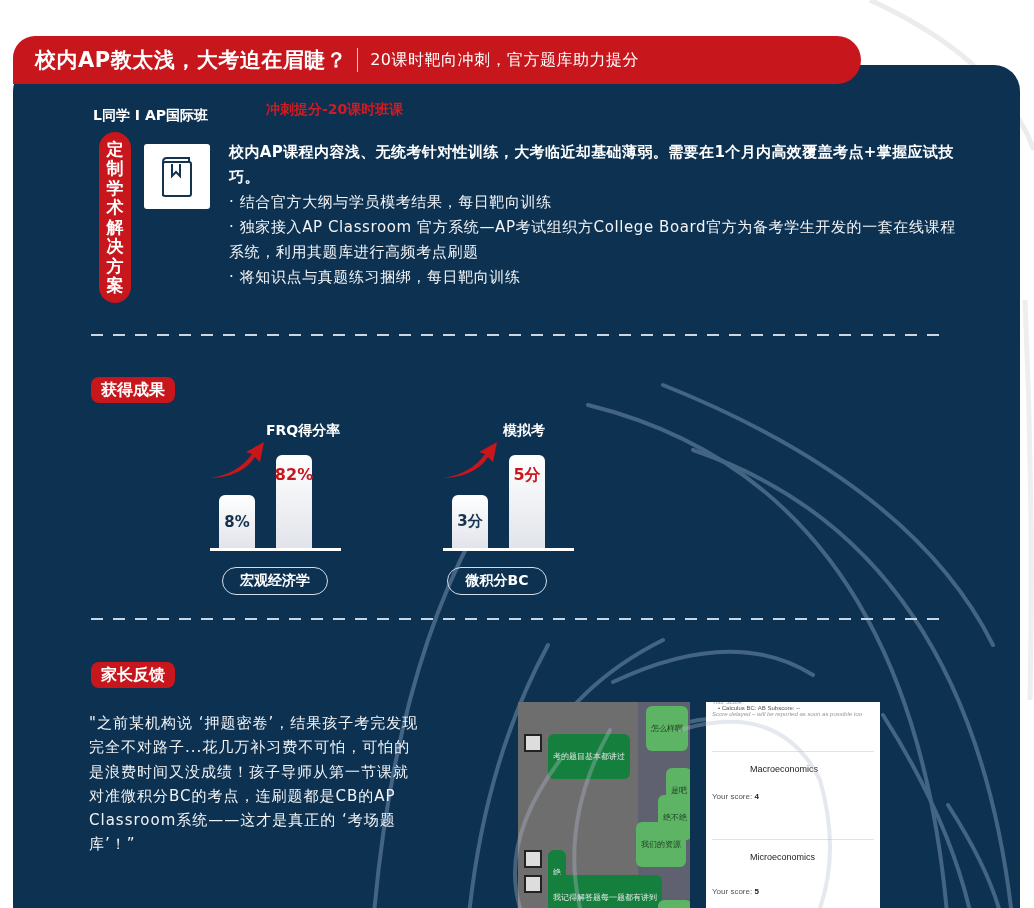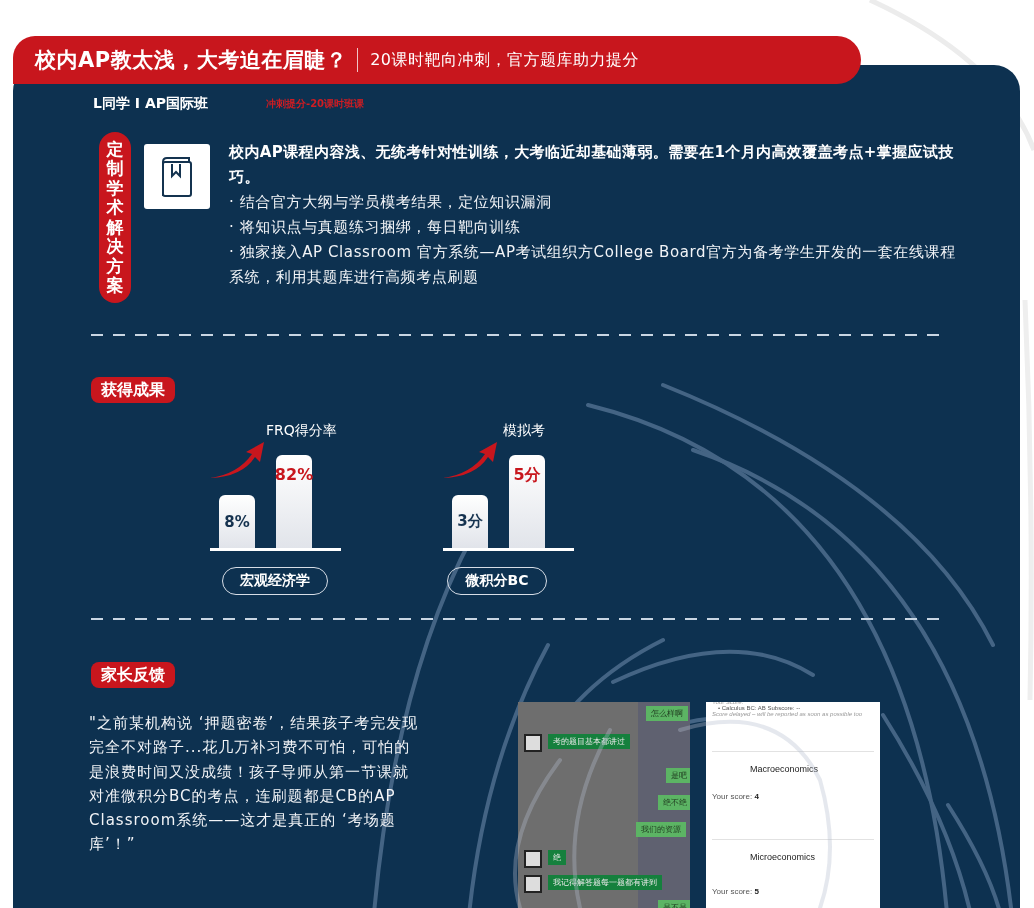--- a/index.html
+++ b/index.html
@@ -18,22 +18,22 @@
     position: absolute; left: 13px; top: 16px; height: 48px; width: 848px;
     background: #c8161d; border-radius: 22px 24px 24px 0;
     display: flex; align-items: center; padding-left: 22px;
     color: #fff; z-index: 3; white-space: nowrap; margin-top: 20px;
   }
   .title-main { font-size: 21px; font-weight: bold; letter-spacing: 0.5px; }
   .title-sep { width: 1px; height: 24px; background: rgba(255,255,255,0.75); margin: 0 12px 0 10px; }
   .title-sub { font-size: 16px; font-weight: normal; letter-spacing: 0.5px; }
 
   .student { position: absolute; left: 80px; top: 30px; display: flex; align-items: center; gap: 58px; z-index: 2; }
-  .student-name { color: #fff; font-size: 14px; font-weight: bold; }
-  .course-tag { color: #cf1c22; font-size: 10px; font-weight: bold; }
+  .student-name { color: #fff; font-size: 14px; font-weight: bold; margin-top: 12px; }
+  .course-tag { color: #cf1c22; font-size: 14px; font-weight: bold; }
 
   .solution-pill {
     position: absolute; left: 86px; top: 67px; width: 32px; height: 171px;
     background: #c8161d; border-radius: 16px;
     display: flex; flex-direction: column; align-items: center; justify-content: center;
     color: #fff; font-weight: bold; font-size: 17px; line-height: 19.5px; z-index: 2;
   }
   .book-box {
     position: absolute; left: 131px; top: 79px; width: 66px; height: 65px;
     background: #fff; border-radius: 3px; display: flex; align-items: center; justify-content: center; z-index: 2;
@@ -44,42 +44,42 @@
 
   .dash-line { position: absolute; left: 78px; width: 850px; height: 2px; z-index: 2; }
 
   .section-tag {
     position: absolute; left: 78px; height: 26px; padding: 0 10px;
     background: #c8161d; color: #fff; font-weight: bold; font-size: 16px;
     border-radius: 8px; display: flex; align-items: center; z-index: 2;
   }
 
   .result-group { position: absolute; top: 355px; width: 160px; height: 175px; z-index: 2; }
-  .result-metric { position: absolute; top: 2px; font-size: 14px; font-weight: normal; color: #fff; white-space: nowrap; }
+  .result-metric { position: absolute; top: 2px; font-size: 14px; font-weight: bold; color: #fff; white-space: nowrap; }
   .arrow { position: absolute; left: 0; top: 22px; width: 55px; height: 38px; }
   .bar {
     position: absolute; bottom: 47px; width: 36px; border-radius: 6px 6px 0 0;
     background: linear-gradient(#ffffff, #e1e4ea);
     display: flex; justify-content: center; font-weight: bold;
   }
   .bar.low { left: 9px; height: 53px; align-items: center; color: #15324f; font-size: 15px; }
   .bar.high { left: 66px; height: 93px; align-items: flex-start; padding-top: 10px; color: #c8161d; font-size: 16px; }
   .baseline { position: absolute; left: 0; bottom: 44px; width: 131px; height: 3px; background: #fff; }
   .subject-pill {
     position: absolute; bottom: 0; left: 12px; width: 106px; height: 28px;
     border: 1.5px solid #d6dde6; border-radius: 14px;
     display: flex; align-items: center; justify-content: center;
     color: #fff; font-size: 14px; font-weight: bold; text-align: right;
   }
 
   .quote { position: absolute; left: 89px; top: 647px; width: 330px; color: #f2f4f7; font-size: 15px; line-height: 24.3px; letter-spacing: 1px; z-index: 2; }
 
   .chat-shot { position: absolute; left: 505px; top: 635px; width: 175px; height: 230px; background: #6e6e6e; overflow: hidden; z-index: 1; }
   .chat-shot .right-panel { position: absolute; left: 120px; top: 0; width: 55px; height: 100%; background: #5f6170; }
-  .chat-msg { position: absolute; font-size: 8px; color: #e8e8e8; padding: 2px 5px; border-radius: 0; white-space: nowrap; }
+  .chat-msg { position: absolute; font-size: 8px; color: #e8e8e8; padding: 17px 5px; border-radius: 6px; white-space: nowrap; }
   .chat-msg.in { background: #15803d; }
   .chat-msg.out { background: #5cb464; color: #1f3a1f; }
   .chat-avatar { position: absolute; left: 6px; width: 18px; height: 18px; background: #ddd; border: 2px solid #222; }
 
   .score-shot { position: absolute; left: 683px; top: 635px; width: 183px; height: 230px; background: #ffffff; overflow: hidden; z-index: 1; font-family: "Liberation Sans", sans-serif; color: #333; }
   .score-shot .tiny { font-size: 6px; color: #999; white-space: nowrap; }
   .score-shot .subj { font-size: 9px; color: #222; padding-left: 38px; }
   .score-shot .sc { font-size: 8px; color: #555; }
   .score-shot .sc b { color: #222; }
   .score-shot hr { border: 0; border-top: 1px solid #e2e2e2; }
@@ -134,23 +134,23 @@
     <svg width="36" height="42" viewBox="0 0 36 42">
       <path d="M4 6 Q4 2 8 2 L30 2 L30 6" fill="none" stroke="#14334f" stroke-width="2"></path>
       <rect x="4" y="6" width="28" height="34" rx="2" fill="none" stroke="#14334f" stroke-width="2"></rect>
       <path d="M4 6 L4 40" stroke="#14334f" stroke-width="2"></path>
       <path d="M13 8 L13 20 L17 16 L21 20 L21 8" fill="none" stroke="#14334f" stroke-width="2"></path>
     </svg>
   </div>
 
   <div class="desc">
     <div class="desc-lead">校内AP课程内容浅、无统考针对性训练，大考临近却基础薄弱。需要在1个月内高效覆盖考点+掌握应试技巧。</div>
-    <div class="desc-item">· 结合官方大纲与学员模考结果，定位知识漏洞</div>
+    <div class="desc-item">· 结合官方大纲与学员模考结果，每日靶向训练</div>
+    <div class="desc-item">· 独家接入AP Classroom  官方系统—AP考试组织方College  Board官方为备考学生开发的一套在线课程系统，利用其题库进行高频考点刷题</div>
     <div class="desc-item">· 将知识点与真题练习捆绑，每日靶向训练</div>
-    <div class="desc-item">· 独家接入AP Classroom  官方系统—AP考试组织方College  Board官方为备考学生开发的一套在线课程系统，利用其题库进行高频考点刷题</div>
   </div>
 
   <svg class="dash-line" style="top:269px" viewBox="0 0 850 2">
     <line x1="0" y1="1" x2="850" y2="1" stroke="#c9d6e3" stroke-width="2" stroke-dasharray="12 10"></line>
   </svg>
 
   <div class="section-tag" style="top:312px">获得成果</div>
 
   <div class="result-group" style="left:197px">
     <span class="result-metric" style="left:56px">FRQ得分率</span>

